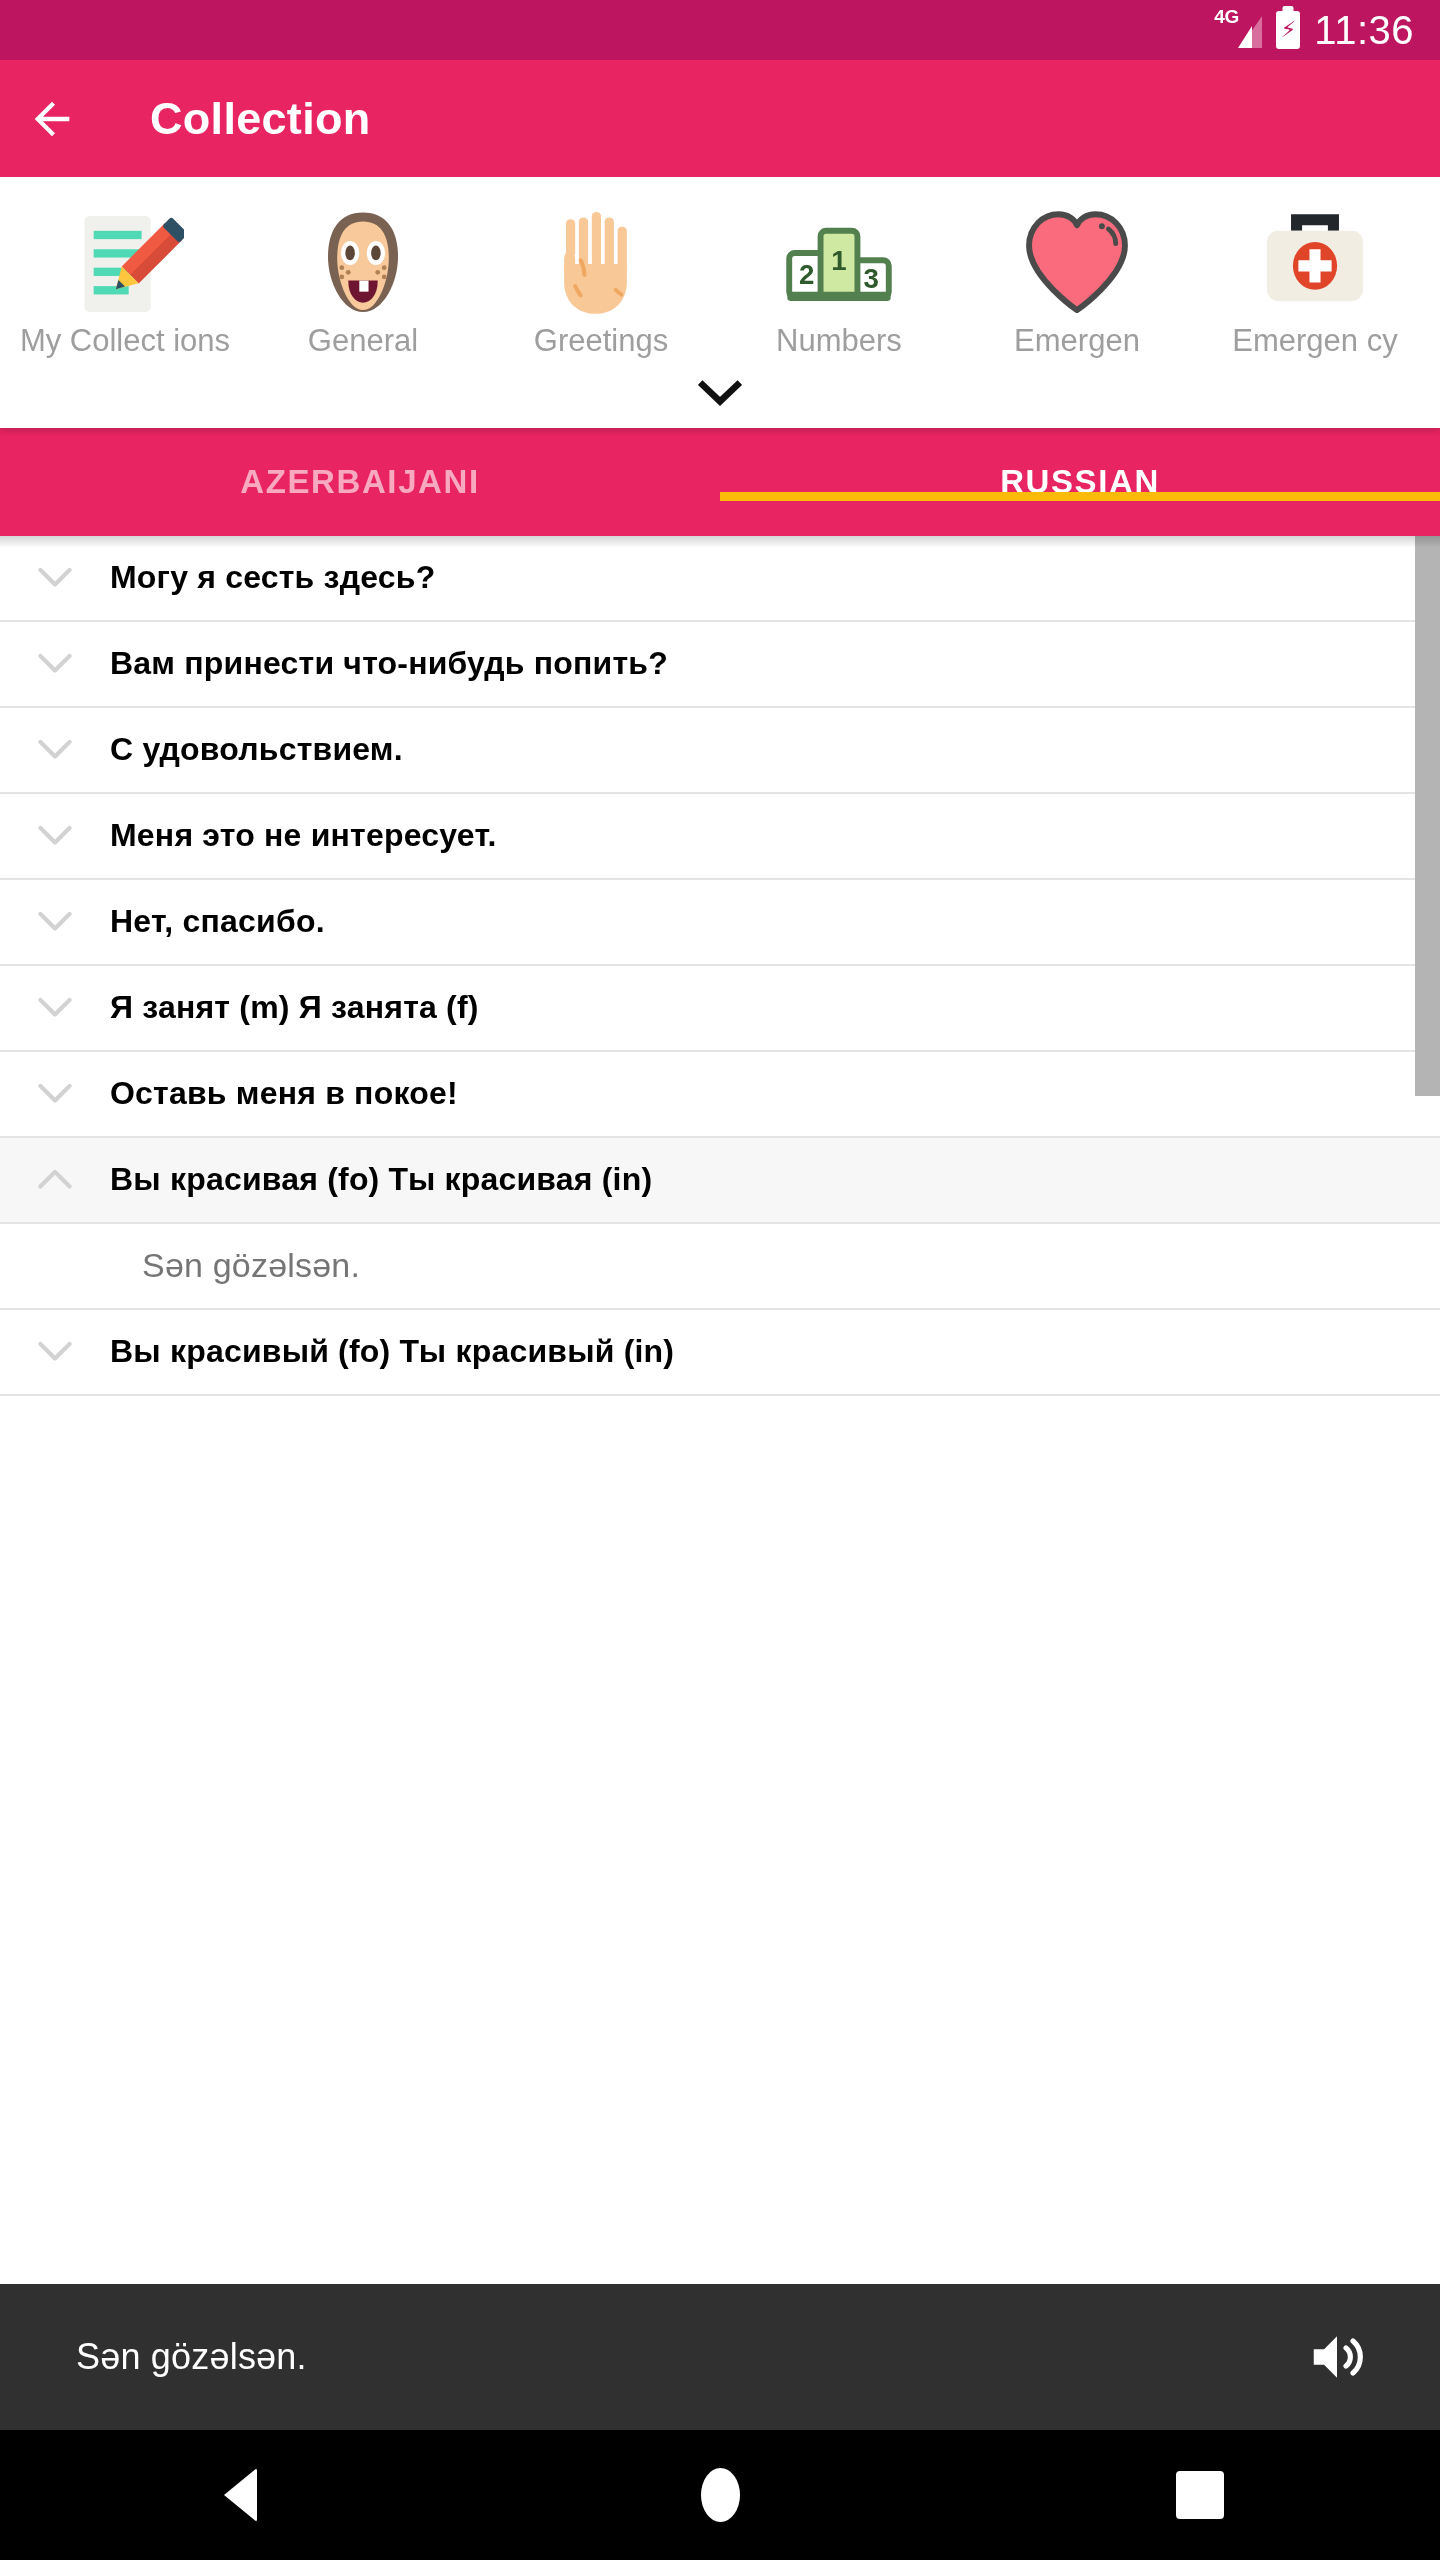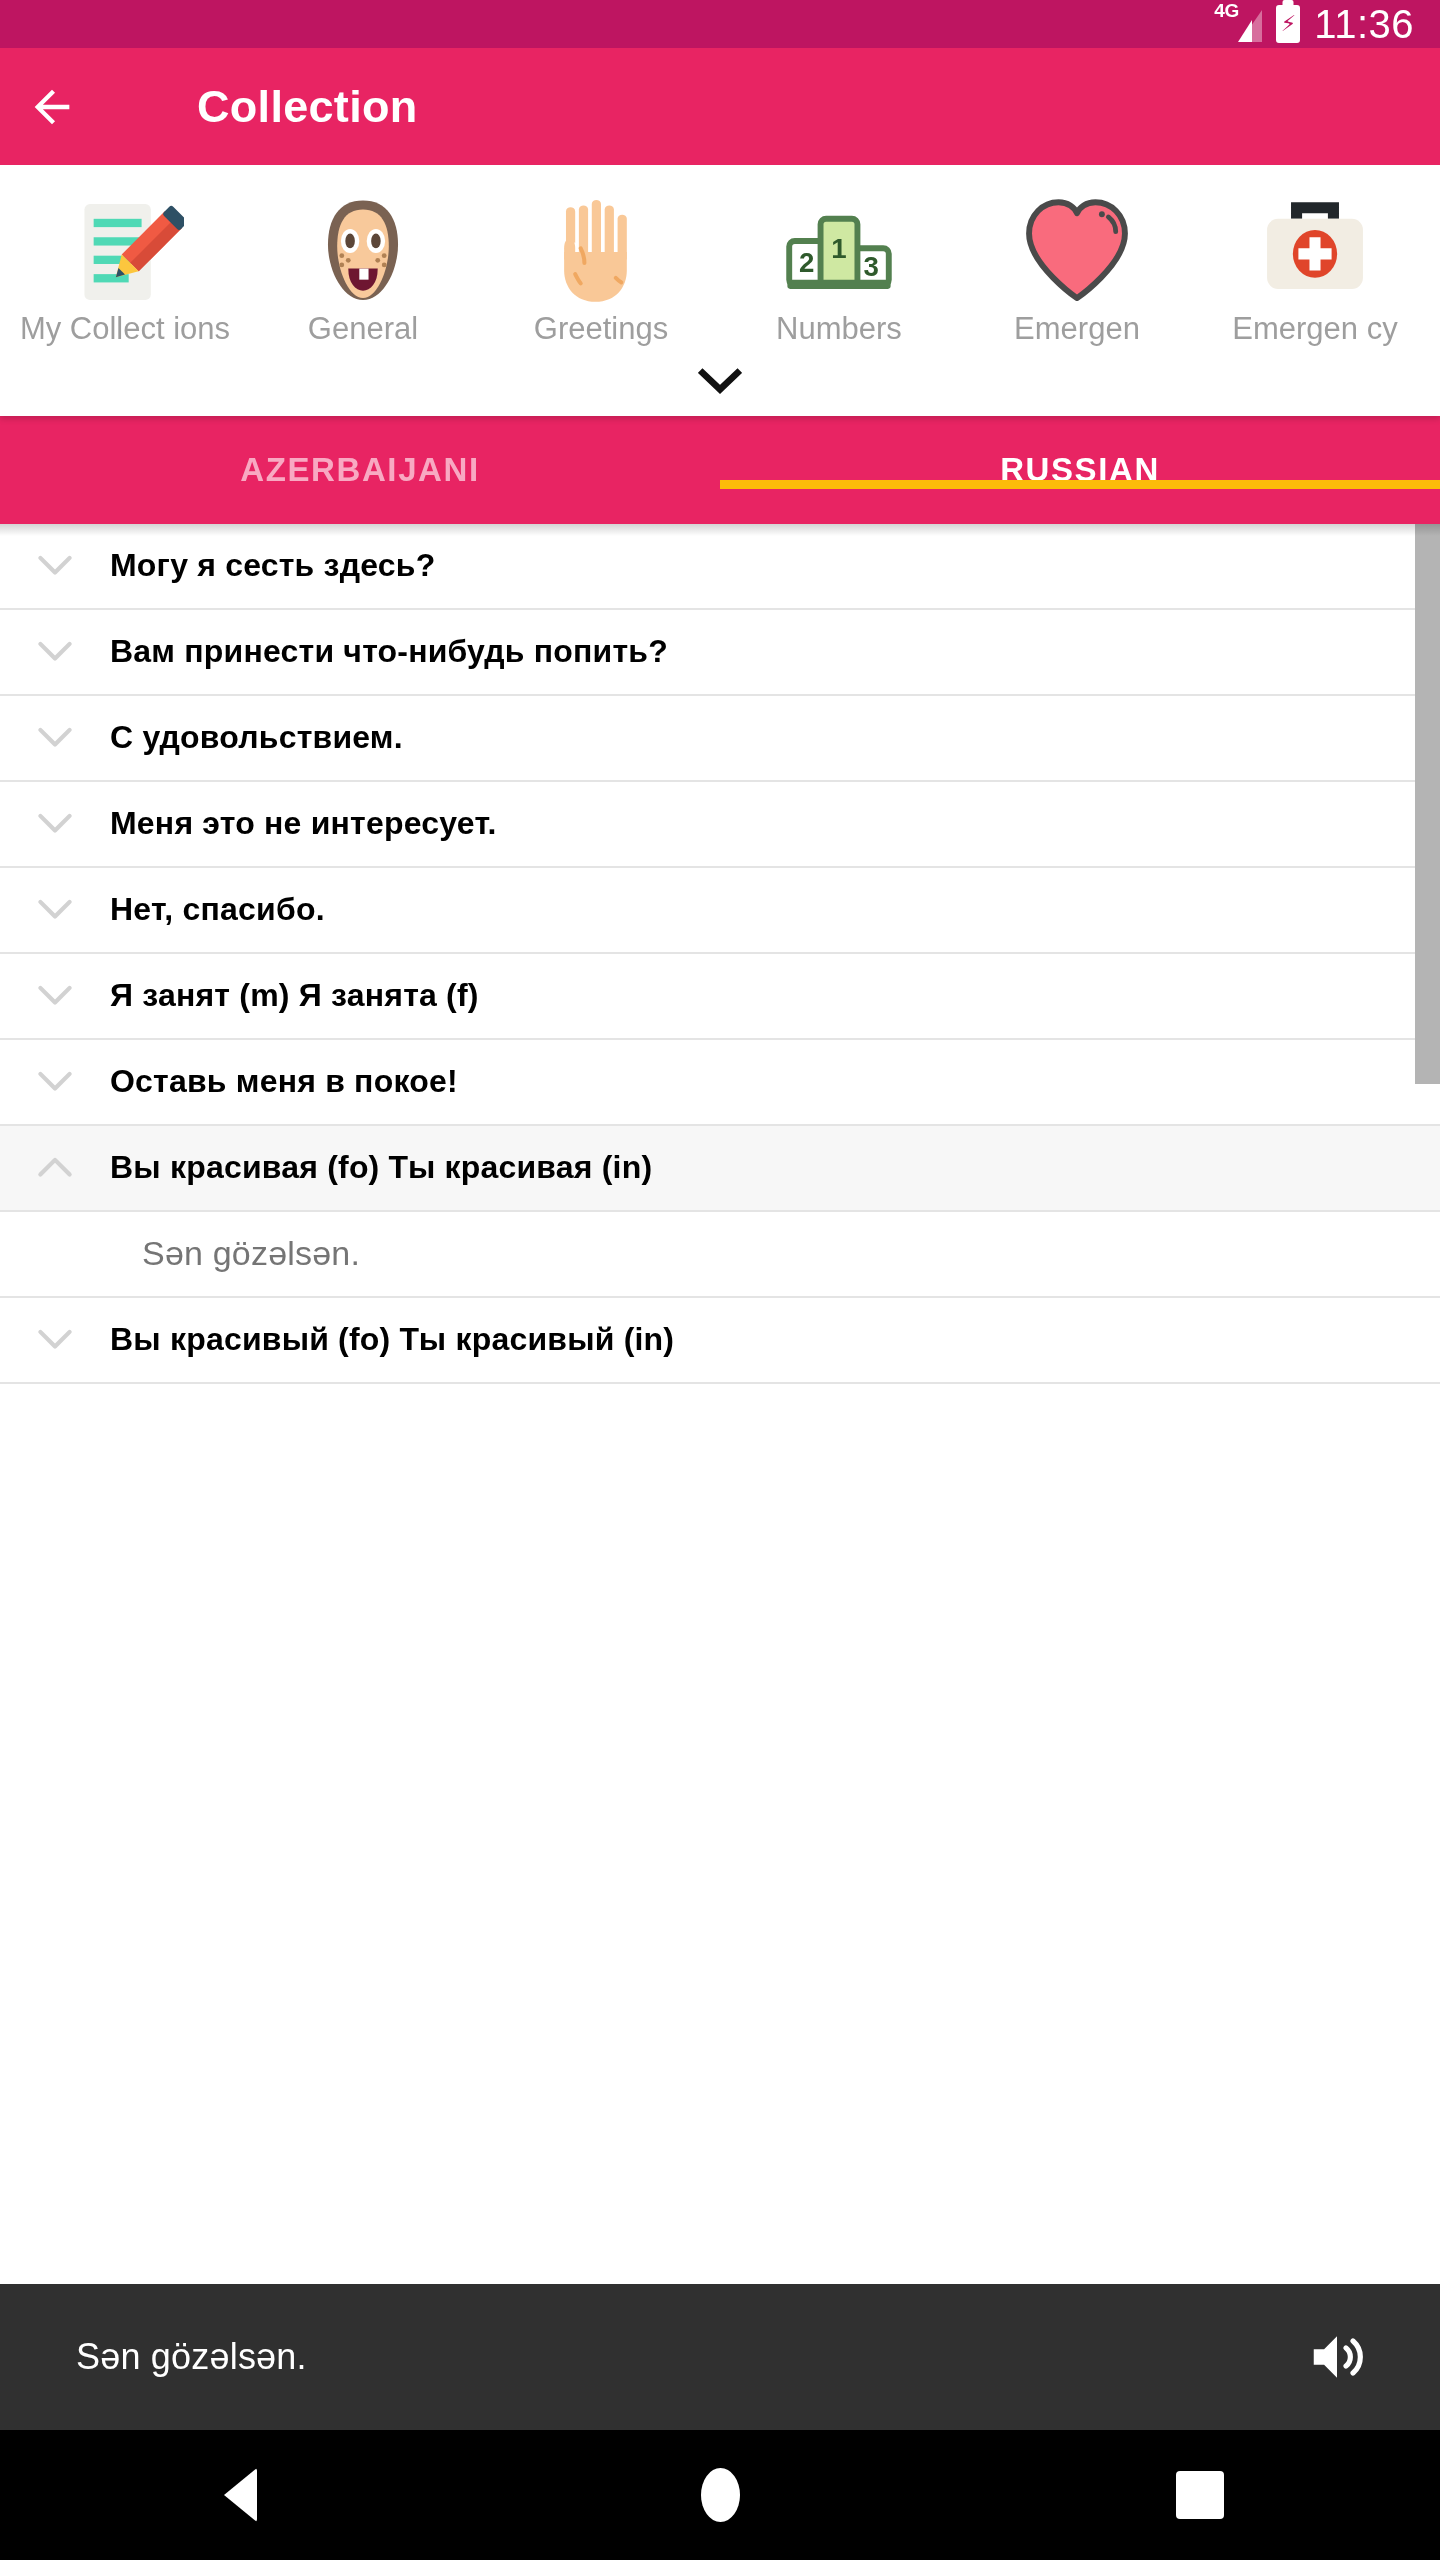--- a/index.html
+++ b/index.html
@@ -12,21 +12,21 @@
   #screen {
     position: relative;
     width: 1440px; height: 2560px;
     overflow: hidden;
     display: flex;
     flex-direction: column;
   }
 
   
   .status-bar {
-    height: 48px;
+    height: 60px;
     background: #BE1561;
     display: flex;
     align-items: center;
     justify-content: flex-end;
     padding-right: 26px;
     flex: 0 0 auto;
   }
   .status-icons { display: flex; align-items: center; gap: 14px; }
   .sig-wrap { position: relative; width: 46px; height: 44px; }
   .sig-wrap .sig-4g {
@@ -63,21 +63,20 @@
 
   
   .app-bar {
     height: 117px;
     background: #E82463;
     display: flex;
     align-items: center;
     flex: 0 0 auto;
     position: relative;
     z-index: 6;
-    gap: 47px;
   }
   .back-btn {
     width: 104px; height: 117px;
     display: flex; align-items: center; justify-content: center;
     cursor: pointer;
   }
   .back-btn svg { width: 52px; height: 52px; }
   .app-title {
     color: #ffffff;
     font-size: 45px;

